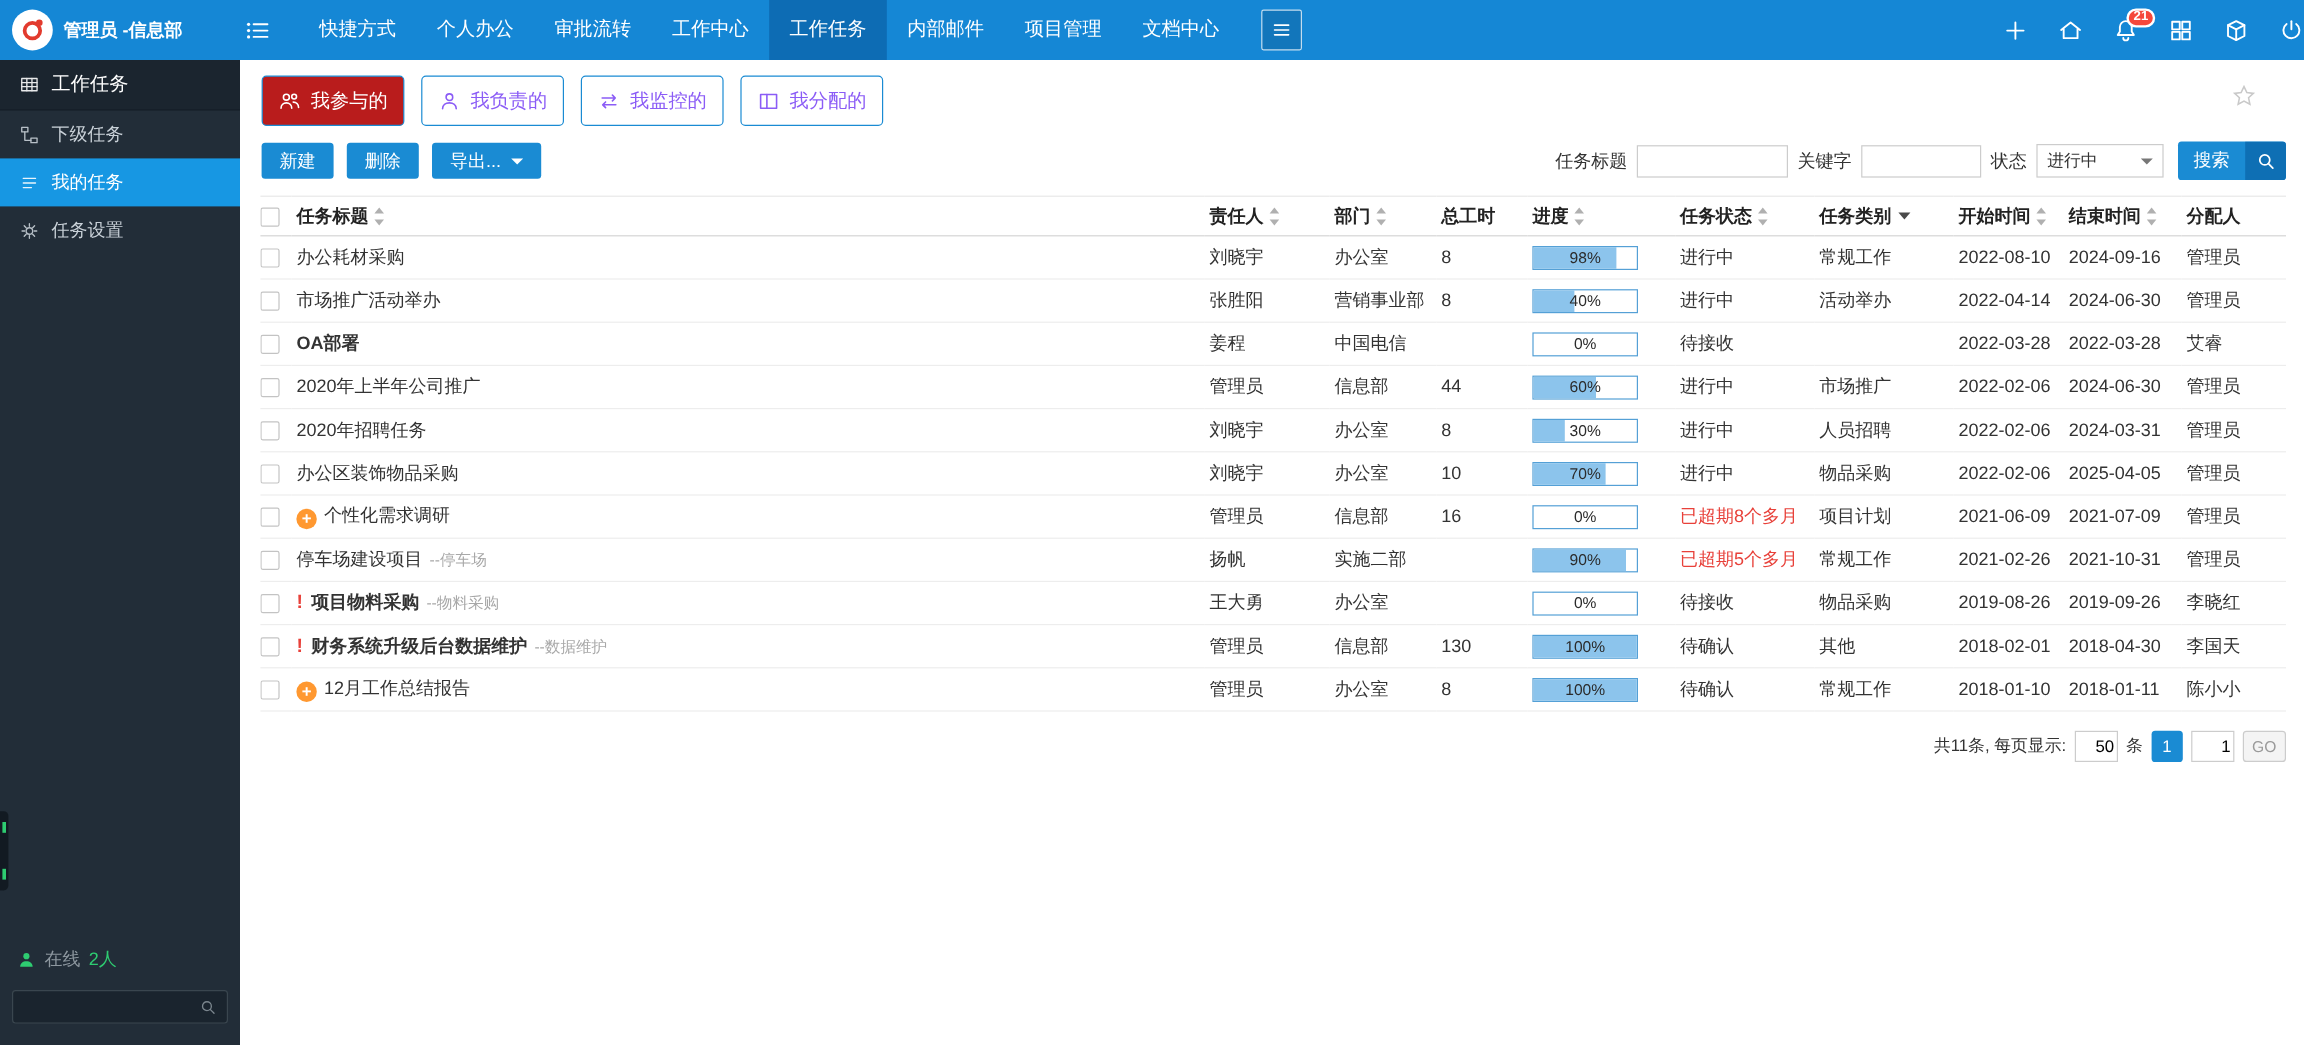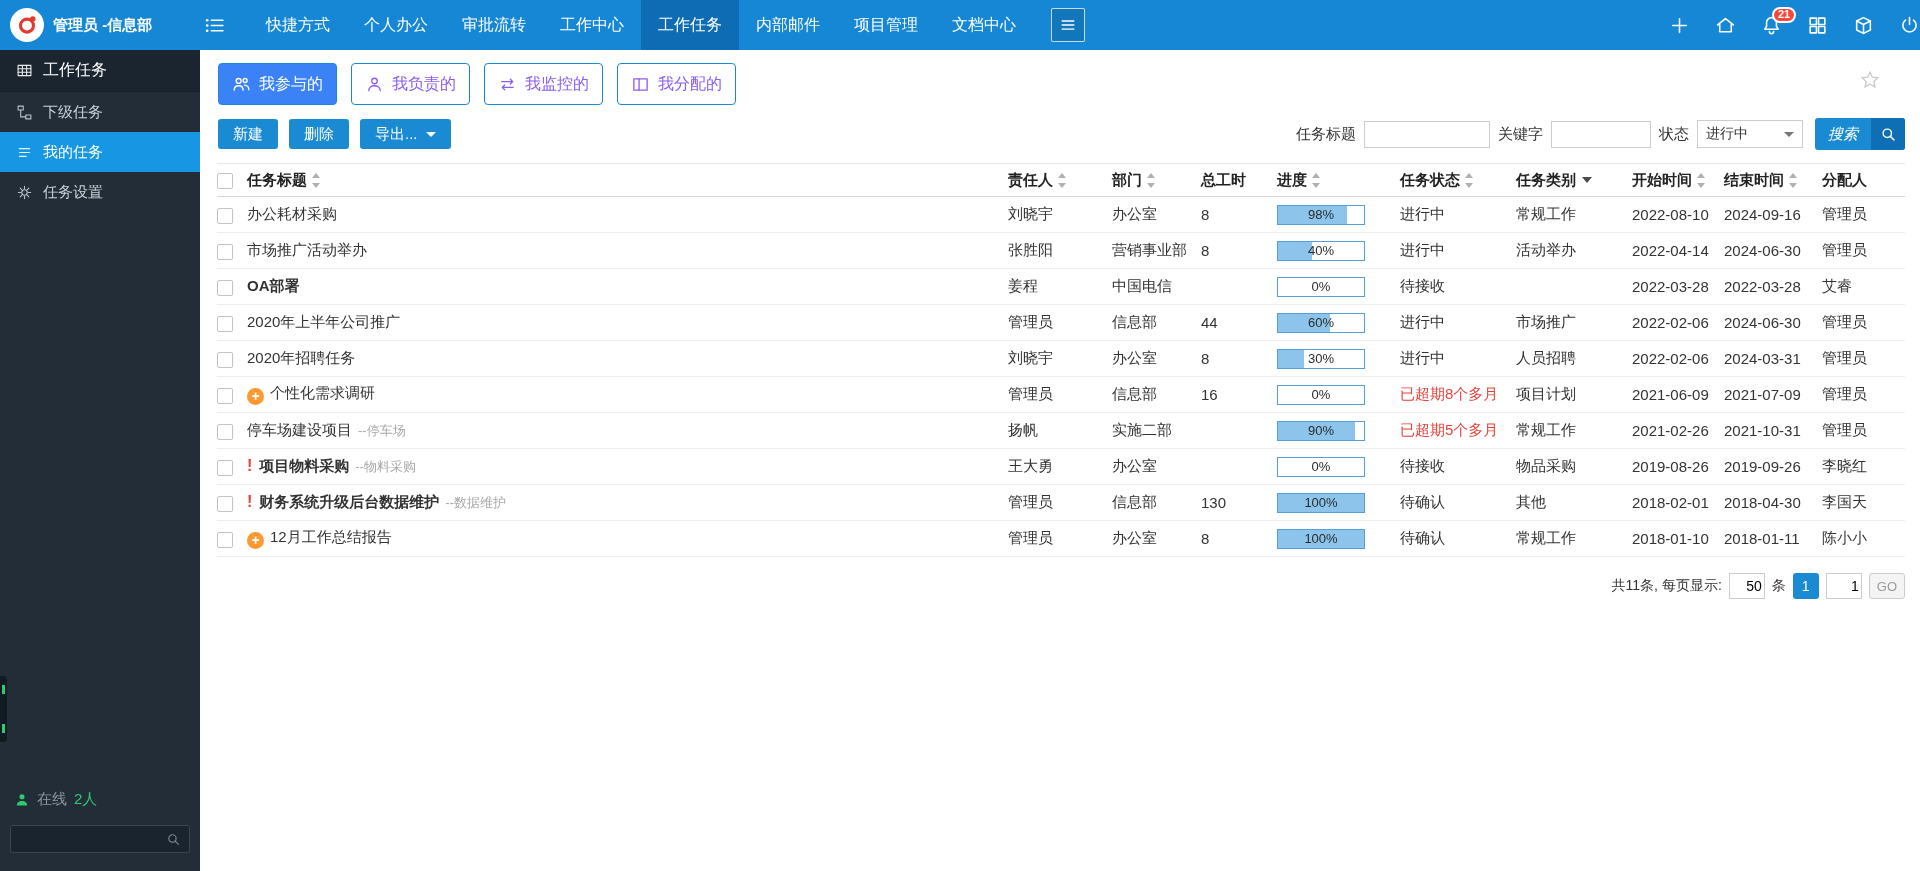--- a/index.html
+++ b/index.html
@@ -48,38 +48,38 @@
   .handle { position:absolute; left:0; top:676px; width:7px; height:66px; background:#121a22; border-radius:0 4px 4px 0;
             z-index:25; display:flex; flex-direction:column; justify-content:space-between; align-items:center; padding:9px 0; cursor:pointer; }
   .handle i { width:3px; height:9px; background:#2ecc71; display:block; }
 
   
   .main { position:absolute; left:200px; top:50px; right:0; bottom:0; background:#fff; overflow:hidden; }
   .tabs-row { padding:13px 15px 0 18px; display:flex; gap:14px; }
   .tab-btn { display:inline-flex; align-items:center; gap:8px; height:42px; padding:0 13px;
              border:1px solid #1a8bd3; border-radius:4px; background:#fff; color:#8b5cf6;
              font-size:16px; cursor:pointer; font-family:inherit; }
-  .tab-btn.active { background:#3b82f6; color:#fff; }
+  .tab-btn.active { background:#b91c1c; color:#fff; }
   .tab-ico { width:19px; height:19px; stroke:currentColor; fill:none; stroke-width:1.4; stroke-linecap:round; stroke-linejoin:round; }
   .fav-star { position:absolute; top:20px; right:40px; width:20px; height:20px; stroke:#c9c9c9; fill:none; stroke-width:1.3; cursor:pointer; }
 
   .toolbar { margin-top:13px; padding:0 15px 0 18px; display:flex; align-items:center; gap:11px; height:32px; }
   .btn { height:30px; padding:0 15px; background:#1a8bd3; color:#fff; border:none; border-radius:3px;
          font-size:15px; cursor:pointer; font-family:inherit; }
   .btn-export { display:inline-flex; align-items:center; gap:8px; }
   .dd-caret { width:0; height:0; border:5px solid transparent; border-top-color:#fff; margin-top:6px; }
   .filters { margin-left:auto; display:flex; align-items:center; gap:8px; }
   .f-label { font-size:15px; color:#333; white-space:nowrap; }
   .f-input { width:126px; height:27px; border:1px solid #ccc; padding:0 6px; font-size:14px; outline:none; font-family:inherit; }
   .f-input.small { width:100px; }
   .f-select { width:106px; height:28px; border:1px solid #ccc; background:#fff; display:flex; align-items:center;
               justify-content:space-between; padding:0 8px; font-size:14px; color:#333; cursor:pointer; }
   .f-select .dd-caret { border-top-color:#777; }
   .search-btn { display:flex; height:32px; background:#1a8bd3; border:none; border-radius:3px; overflow:hidden;
-                cursor:pointer; padding:0; font-family:inherit; margin-left:4px;font-style:italic; }
+                cursor:pointer; padding:0; font-family:inherit; margin-left:4px; }
   .search-btn .txt { color:#fff; font-size:15px; padding:0 13px; line-height:32px; }
   .search-btn .mag { width:34px; background:#0e6fb4; display:flex; align-items:center; justify-content:center; }
   .search-btn .mag svg { width:17px; height:17px; stroke:#fff; fill:none; stroke-width:1.7; stroke-linecap:round; }
 
   
   .task-table { margin:13px 15px 0 17px; border-collapse:collapse; table-layout:fixed; width:1688px; }
   th, td { overflow:hidden; white-space:nowrap; text-overflow:ellipsis; }
   thead th { font-size:15px; color:#222; text-align:left; font-weight:bold; height:33px;
              border-top:1px solid #e8e8e8; border-bottom:1px solid #d5d5d5; padding:0 4px; }
   tbody td { font-size:15px; color:#333; height:36px; border-bottom:1px solid #ededed; padding:0 4px; }
@@ -559,20 +559,40 @@
               <span class="progress-text">30%</span>
             </div>
           </td>
           <td>进行中</td>
           <td>人员招聘</td>
           <td>2022-02-06</td>
           <td>2024-03-31</td>
           <td>管理员</td>
         </tr>
 
+        <tr class="task-row">
+          <td class="col-check"><span class="cb"></span></td>
+          <td class="col-title">
+            <span class="row-title">办公区装饰物品采购</span><span class="sub"></span>
+          </td>
+          <td>刘晓宇</td>
+          <td>办公室</td>
+          <td>10</td>
+          <td>
+            <div class="progress">
+              <div class="progress-fill" style="width: 70%;"></div>
+              <span class="progress-text">70%</span>
+            </div>
+          </td>
+          <td>进行中</td>
+          <td>物品采购</td>
+          <td>2022-02-06</td>
+          <td>2025-04-05</td>
+          <td>管理员</td>
+        </tr>
 
         <tr class="task-row">
           <td class="col-check"><span class="cb"></span></td>
           <td class="col-title">
             <span class="flag flag-plus"></span><span class="row-title">个性化需求调研</span><span class="sub"></span>
           </td>
           <td>管理员</td>
           <td>信息部</td>
           <td>16</td>
           <td>

